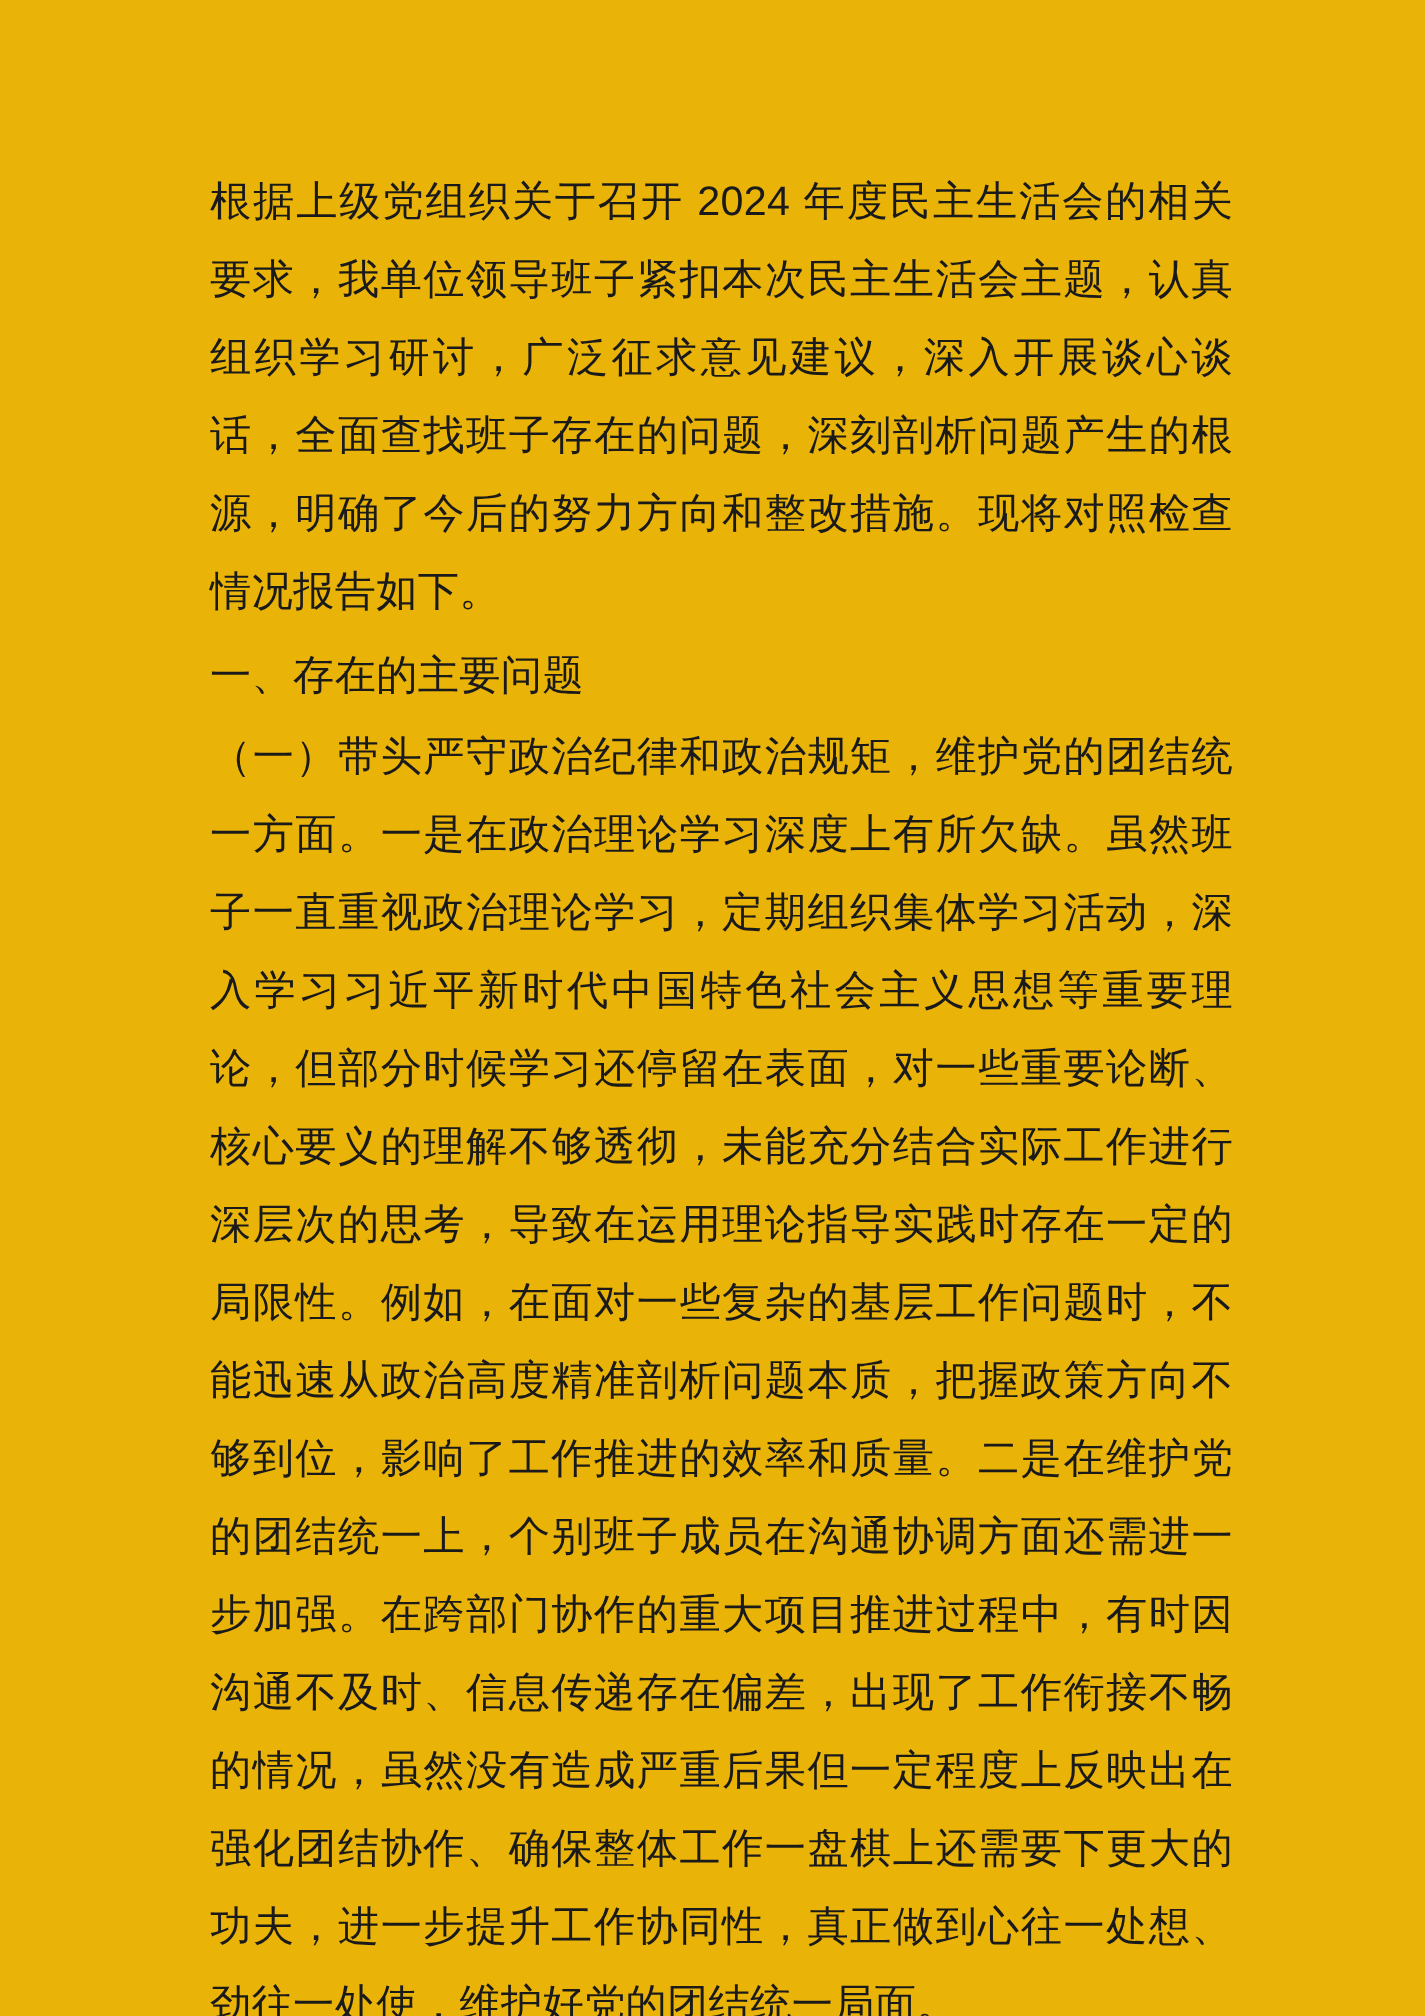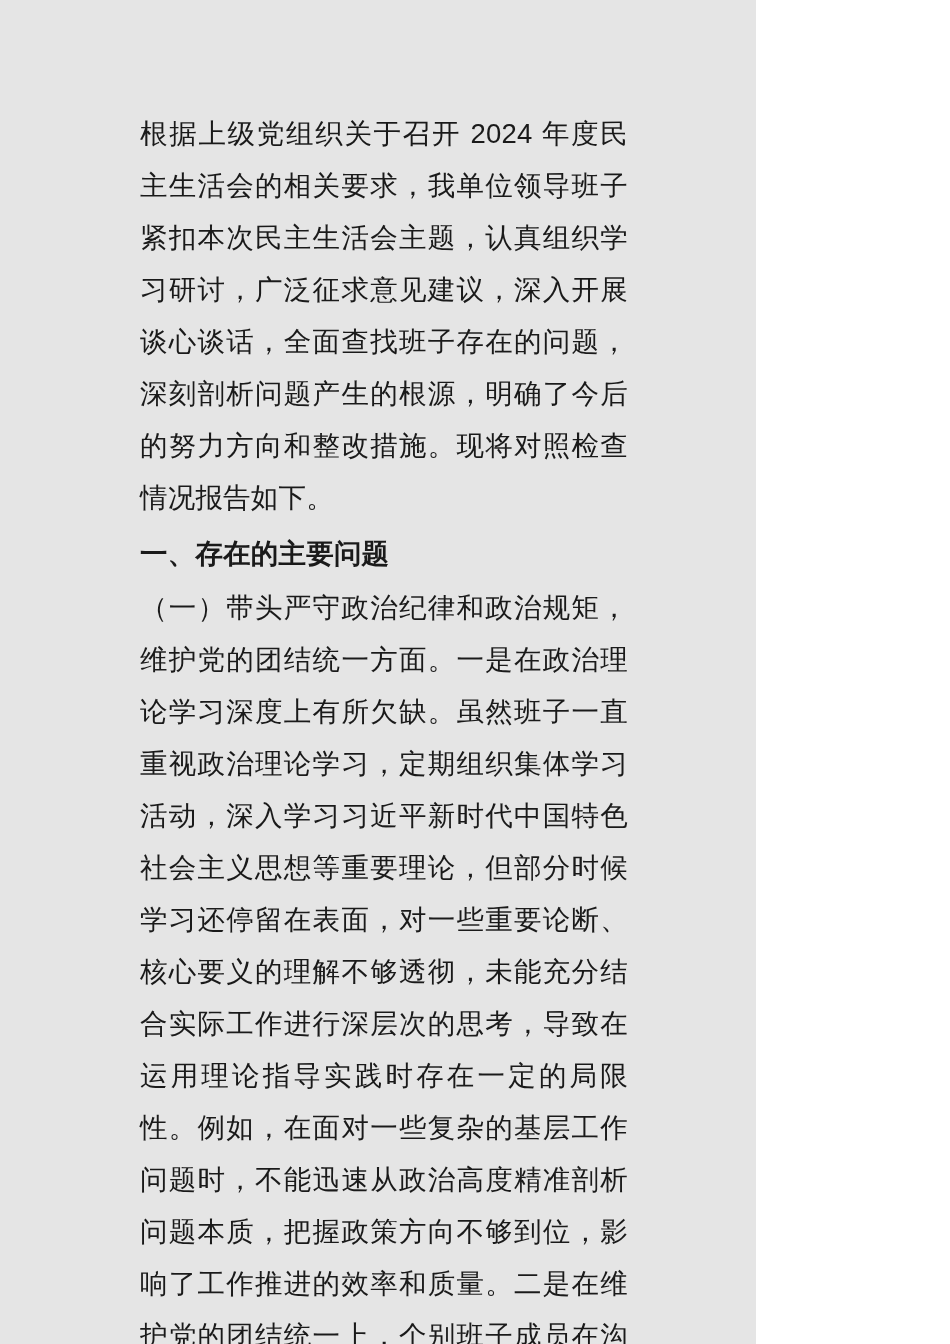--- a/index.html
+++ b/index.html
@@ -9,42 +9,42 @@
   }
   body {
     width: 950px;
     height: 1344px;
     font-family: "Liberation Sans", "DejaVu Sans", sans-serif;
     color: #1a1a1a;
     overflow: hidden;
   }
   .page {
     box-sizing: border-box;
-    width: 756px;
+    width: 950px;
     height: 1344px;
     padding: 108px 128px 28px 140px;
-    background: #e5e5e5;
+    background: #eab308;
   }
   .doc-body {
     font-size: 27.5px;
     line-height: 52px;
     letter-spacing: 0.2px;
     text-align: justify;
     text-justify: inter-ideograph;
   }
   .para {
     margin: 0 0 2px 0;
     text-indent: 0;
   }
   .para.indent2 {
     text-indent: 0;
   }
   .heading {
     margin: 4px 0 2px 0;
-    font-weight: 700;
+    font-weight: 400;
   }
 </style>
 </head>
 <body>
 
 <div class="page">
   <div class="doc-body">
     <p class="para">根据上级党组织关于召开 2024 年度民主生活会的相关要求，我单位领导班子紧扣本次民主生活会主题，认真组织学习研讨，广泛征求意见建议，深入开展谈心谈话，全面查找班子存在的问题，深刻剖析问题产生的根源，明确了今后的努力方向和整改措施。现将对照检查情况报告如下。</p>
     <p class="heading">一、存在的主要问题</p>
     <p class="para indent2">（一）带头严守政治纪律和政治规矩，维护党的团结统一方面。一是在政治理论学习深度上有所欠缺。虽然班子一直重视政治理论学习，定期组织集体学习活动，深入学习习近平新时代中国特色社会主义思想等重要理论，但部分时候学习还停留在表面，对一些重要论断、核心要义的理解不够透彻，未能充分结合实际工作进行深层次的思考，导致在运用理论指导实践时存在一定的局限性。例如，在面对一些复杂的基层工作问题时，不能迅速从政治高度精准剖析问题本质，把握政策方向不够到位，影响了工作推进的效率和质量。二是在维护党的团结统一上，个别班子成员在沟通协调方面还需进一步加强。在跨部门协作的重大项目推进过程中，有时因沟通不及时、信息传递存在偏差，出现了工作衔接不畅的情况，虽然没有造成严重后果但一定程度上反映出在强化团结协作、确保整体工作一盘棋上还需要下更大的功夫，进一步提升工作协同性，真正做到心往一处想、劲往一处使，维护好党的团结统一局面。</p>

